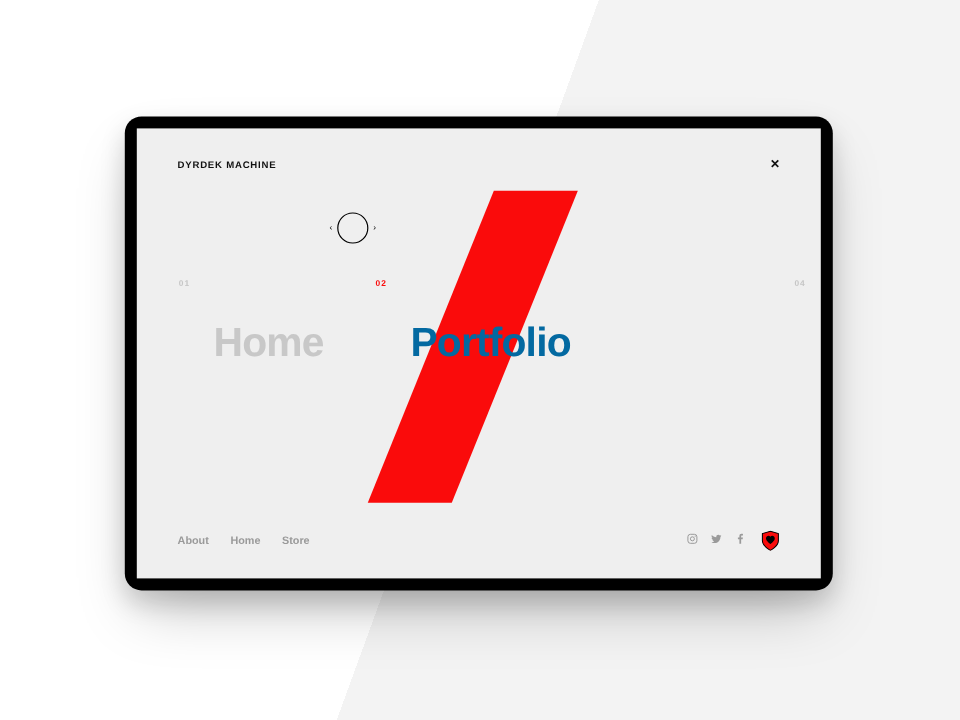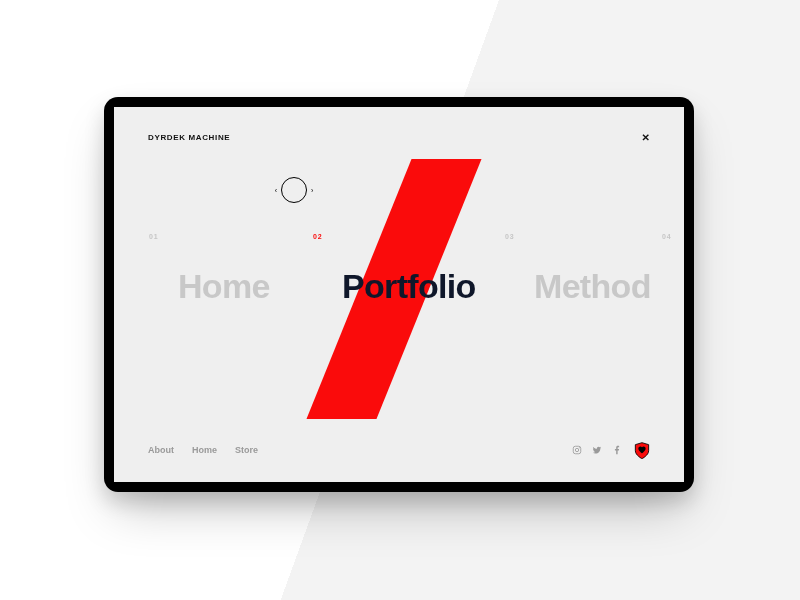--- a/index.html
+++ b/index.html
@@ -74,21 +74,21 @@
   .nav-num {
     font-size: 7px; letter-spacing: 0.12em; color: #c6c6c6; font-weight: 600;
     position: absolute; top: -34px; left: 3px;
   }
   .nav-item.active .nav-num { color: #fa0b0b; }
   .nav-label {
     font-size: 34px; font-weight: 800; letter-spacing: -0.02em;
     color: #c8c8c8;
     margin-left: 32px;
   }
-  .nav-item.active .nav-label { color: #0f172a; }
+  .nav-item.active .nav-label { color: #0369a1; }
   .pos-home     { left: 32px; }
   .pos-portfolio{ left: 196px; }
   .pos-method   { left: 388px; }
   .pos-do       { left: 545px; }
 
   
   .footer {
     position: absolute;
     left: 34px; right: 34px; bottom: 22px; height: 20px;
     display: flex; align-items: center; justify-content: space-between; gap: 12px;
@@ -122,24 +122,20 @@
 
       <div class="nav-row">
         <div class="nav-item pos-home">
           <div class="nav-num">01</div>
           <div class="nav-label">Home</div>
         </div>
         <div class="nav-item pos-portfolio active">
           <div class="nav-num">02</div>
           <div class="nav-label">Portfolio</div>
         </div>
-        <div class="nav-item pos-method">
-          <div class="nav-num">03</div>
-          <div class="nav-label">Method</div>
-        </div>
         <div class="nav-item pos-do">
           <div class="nav-num">04</div>
           <div class="nav-label">Do</div>
         </div>
       </div>
 
       <div class="footer">
         <div class="foot-links">
           <a href="#">About</a>
           <a href="#">Home</a>

